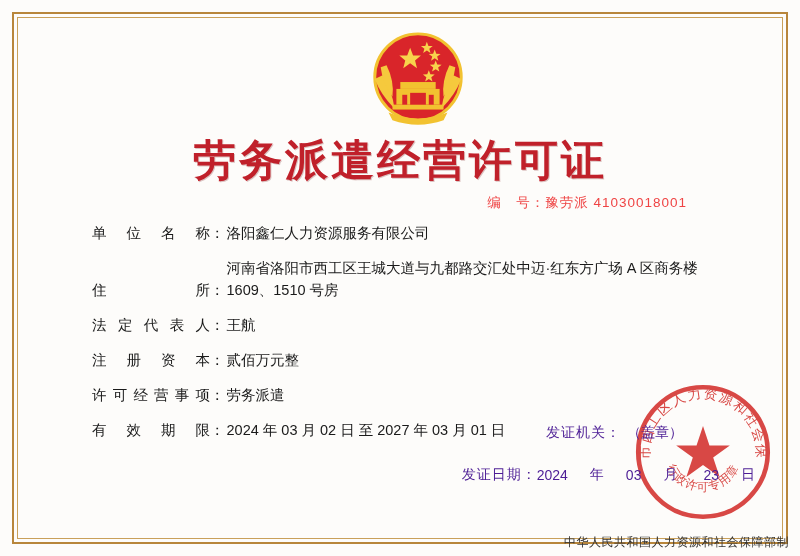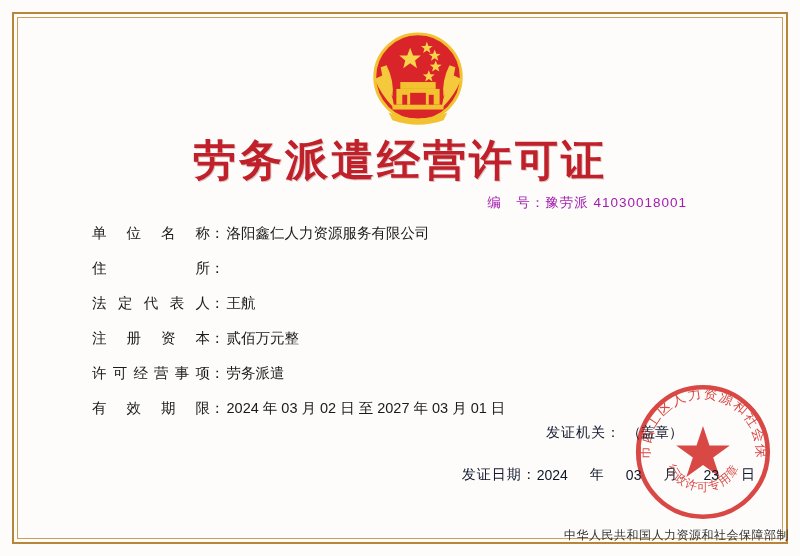--- a/index.html
+++ b/index.html
@@ -67,21 +67,21 @@
     font-weight: bold;
     letter-spacing: 3px;
     color: #c0202a;
     text-shadow: 1px 1px 0 rgba(120,20,20,0.25);
   }
   .serial {
     position: absolute;
     right: 148px;
     top: 194px;
     font-size: 13.5px;
-    color: #a21caf;
+    color: #ef4444;
     letter-spacing: 1px;
     white-space: nowrap;
   }
   .fields {
     position: absolute;
     left: 92px;
     top: 222px;
     width: 640px;
     font-size: 14.5px;
     color: #1a1a1a;
@@ -114,21 +114,21 @@
     flex: 1 1 auto;
     padding-left: 2px;
   }
   
   .issue-block {
     position: absolute;
     right: 58px;
     top: 424px;
     width: 330px;
     font-size: 14px;
-    color: #0f172a;
+    color: #4c1d95;
   }
   .issue-row {
     display: flex;
     align-items: center;
     justify-content: flex-end;
     margin-bottom: 24px;
     white-space: nowrap;
   }
   .issue-row .ilabel {
     letter-spacing: 1px;
@@ -149,21 +149,21 @@
     position: absolute;
     right: 58px;
     top: 378px;
     width: 148px;
     height: 148px;
     opacity: 0.82;
   }
   .footer {
     position: absolute;
     right: 46px;
-    bottom: 12px;
+    bottom: 5px;
     font-size: 12px;
     color: #333;
     letter-spacing: 0.5px;
   }
 </style>
 </head>
 <body>
 
 <div class="certificate">
 
@@ -221,20 +221,21 @@
           </span>
         <span class="colon">：</span>
         <span class="value">洛阳鑫仁人力资源服务有限公司</span>
       </div>
 
       <div class="row">
         <span class="label">
             <span class="lbl-text">住所</span>
           </span>
         <span class="colon">：</span>
+        <span class="value">河南省洛阳市西工区王城大道与九都路交汇处中迈·红东方广场 A 区商务楼 1609、1510 号房</span>
       </div>
 
       <div class="row">
         <span class="label">
             <span class="lbl-text">法定代表人</span>
           </span>
         <span class="colon">：</span>
         <span class="value">王航</span>
       </div>
 

